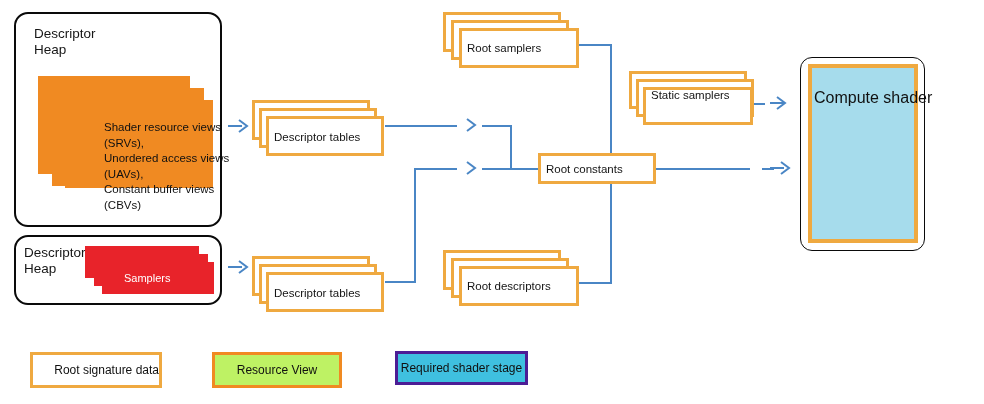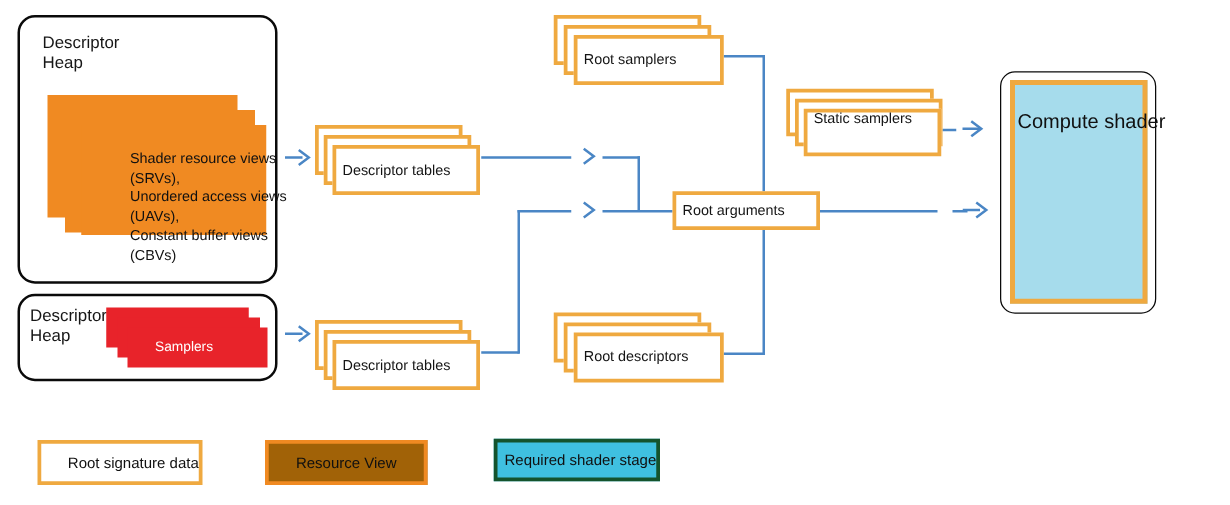--- a/index.html
+++ b/index.html
@@ -57,22 +57,22 @@
   }
   #shader-title{
     position:absolute;font-size:16px;color:#101010;white-space:nowrap;
   }
 
   
   .lg{position:absolute;box-sizing:border-box;display:flex;
       align-items:center;justify-content:center;
       font-size:12px;color:#101010;white-space:nowrap;}
   .lg.plain{background:#ffffff;border:3px solid #EFA940;}
-  .lg.res{background:#a16207;border:3px solid #F08A22;}
-  .lg.stage{background:#3FC0E0;border:3px solid #14532d;justify-content:flex-end;}
+  .lg.res{background:#bef264;border:3px solid #F08A22;}
+  .lg.stage{background:#3FC0E0;border:3px solid #4c1d95;}
 </style>
 </head>
 <body>
 
 <div id="canvas">
 
   <div class="ln h" style="left:385px;top:125px;width:72px;"></div>
   <div class="ln h" style="left:482px;top:125px;width:30px;"></div>
 
   <div class="ln v" style="left:510px;top:125px;height:44px;"></div>
@@ -154,21 +154,21 @@
   <div class="rs-card" style="left:451px;top:258px;width:118px;height:40px;"></div>
   <div class="rs-card" style="left:459px;top:266px;width:120px;height:40px;"></div>
   <div class="rs-label" style="left:467px;top:279px;">Root descriptors</div>
 
   <div class="rs-card" style="left:629px;top:71px;width:118px;height:38px;"></div>
   <div class="rs-card" style="left:636px;top:79px;width:118px;height:38px;"></div>
   <div class="rs-card" style="left:643px;top:87px;width:110px;height:38px;"></div>
   <div class="rs-label" style="left:651px;top:88px;">Static samplers</div>
 
   <div class="rs-card" style="left:538px;top:153px;width:118px;height:31px;"></div>
-  <div class="rs-label" style="left:546px;top:162px;">Root arguments</div>
+  <div class="rs-label" style="left:546px;top:162px;">Root constants</div>
 
   <div id="shader-frame" style="left:800px;top:57px;width:125px;height:194px;"></div>
   <div id="shader-fill" style="left:808px;top:64px;width:110px;height:179px;"></div>
   <div id="shader-title" style="left:814px;top:89px;">Compute shader</div>
 
   <div class="lg plain" style="left:30px;top:352px;width:132px;height:36px;justify-content:flex-end;">
     <span>Root signature data</span>
   </div>
   <div class="lg res" style="left:212px;top:352px;width:130px;height:36px;">
     <span>Resource View</span>

